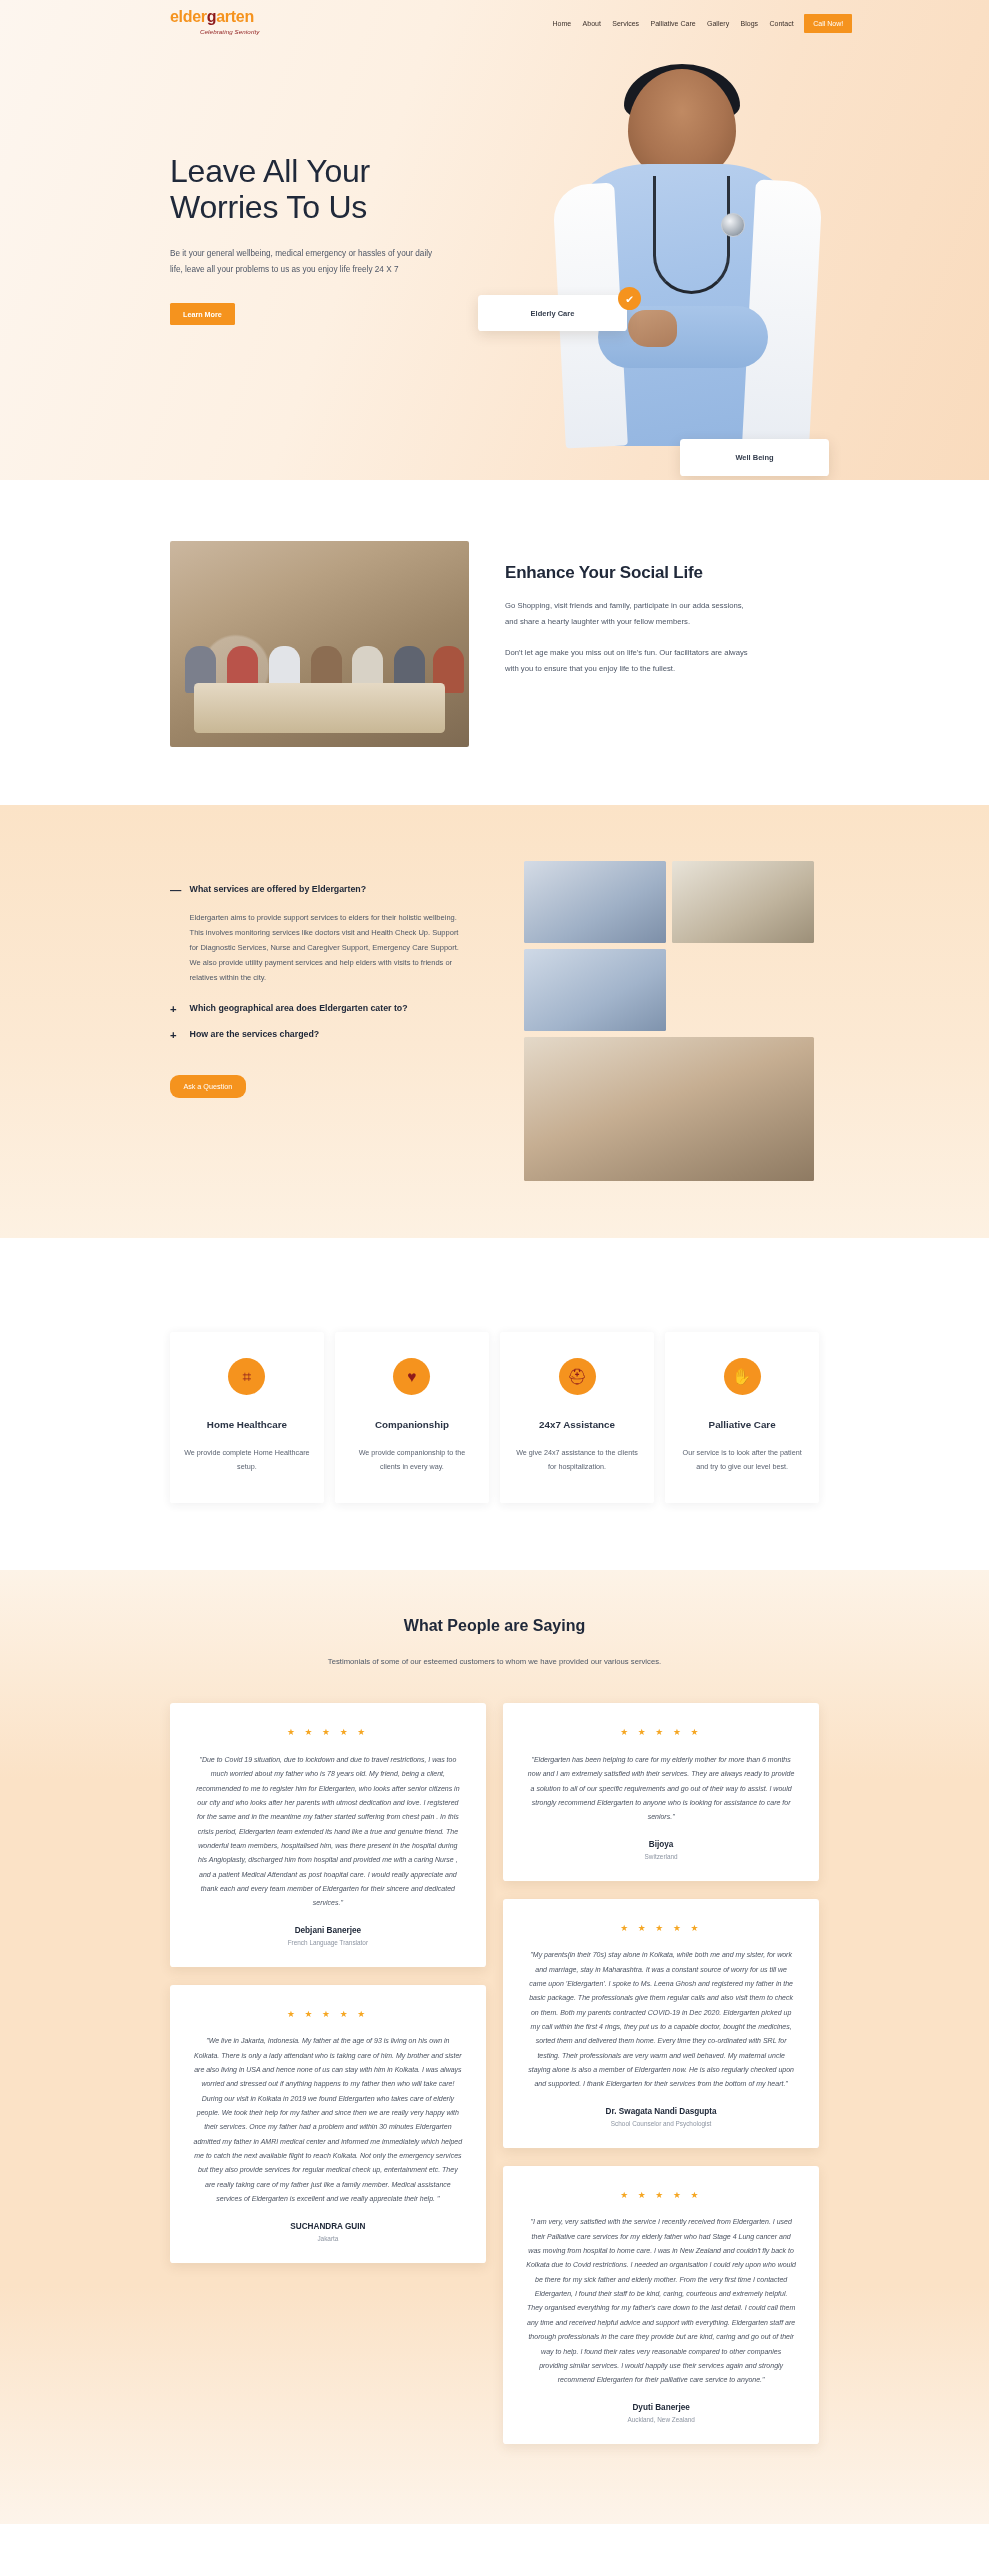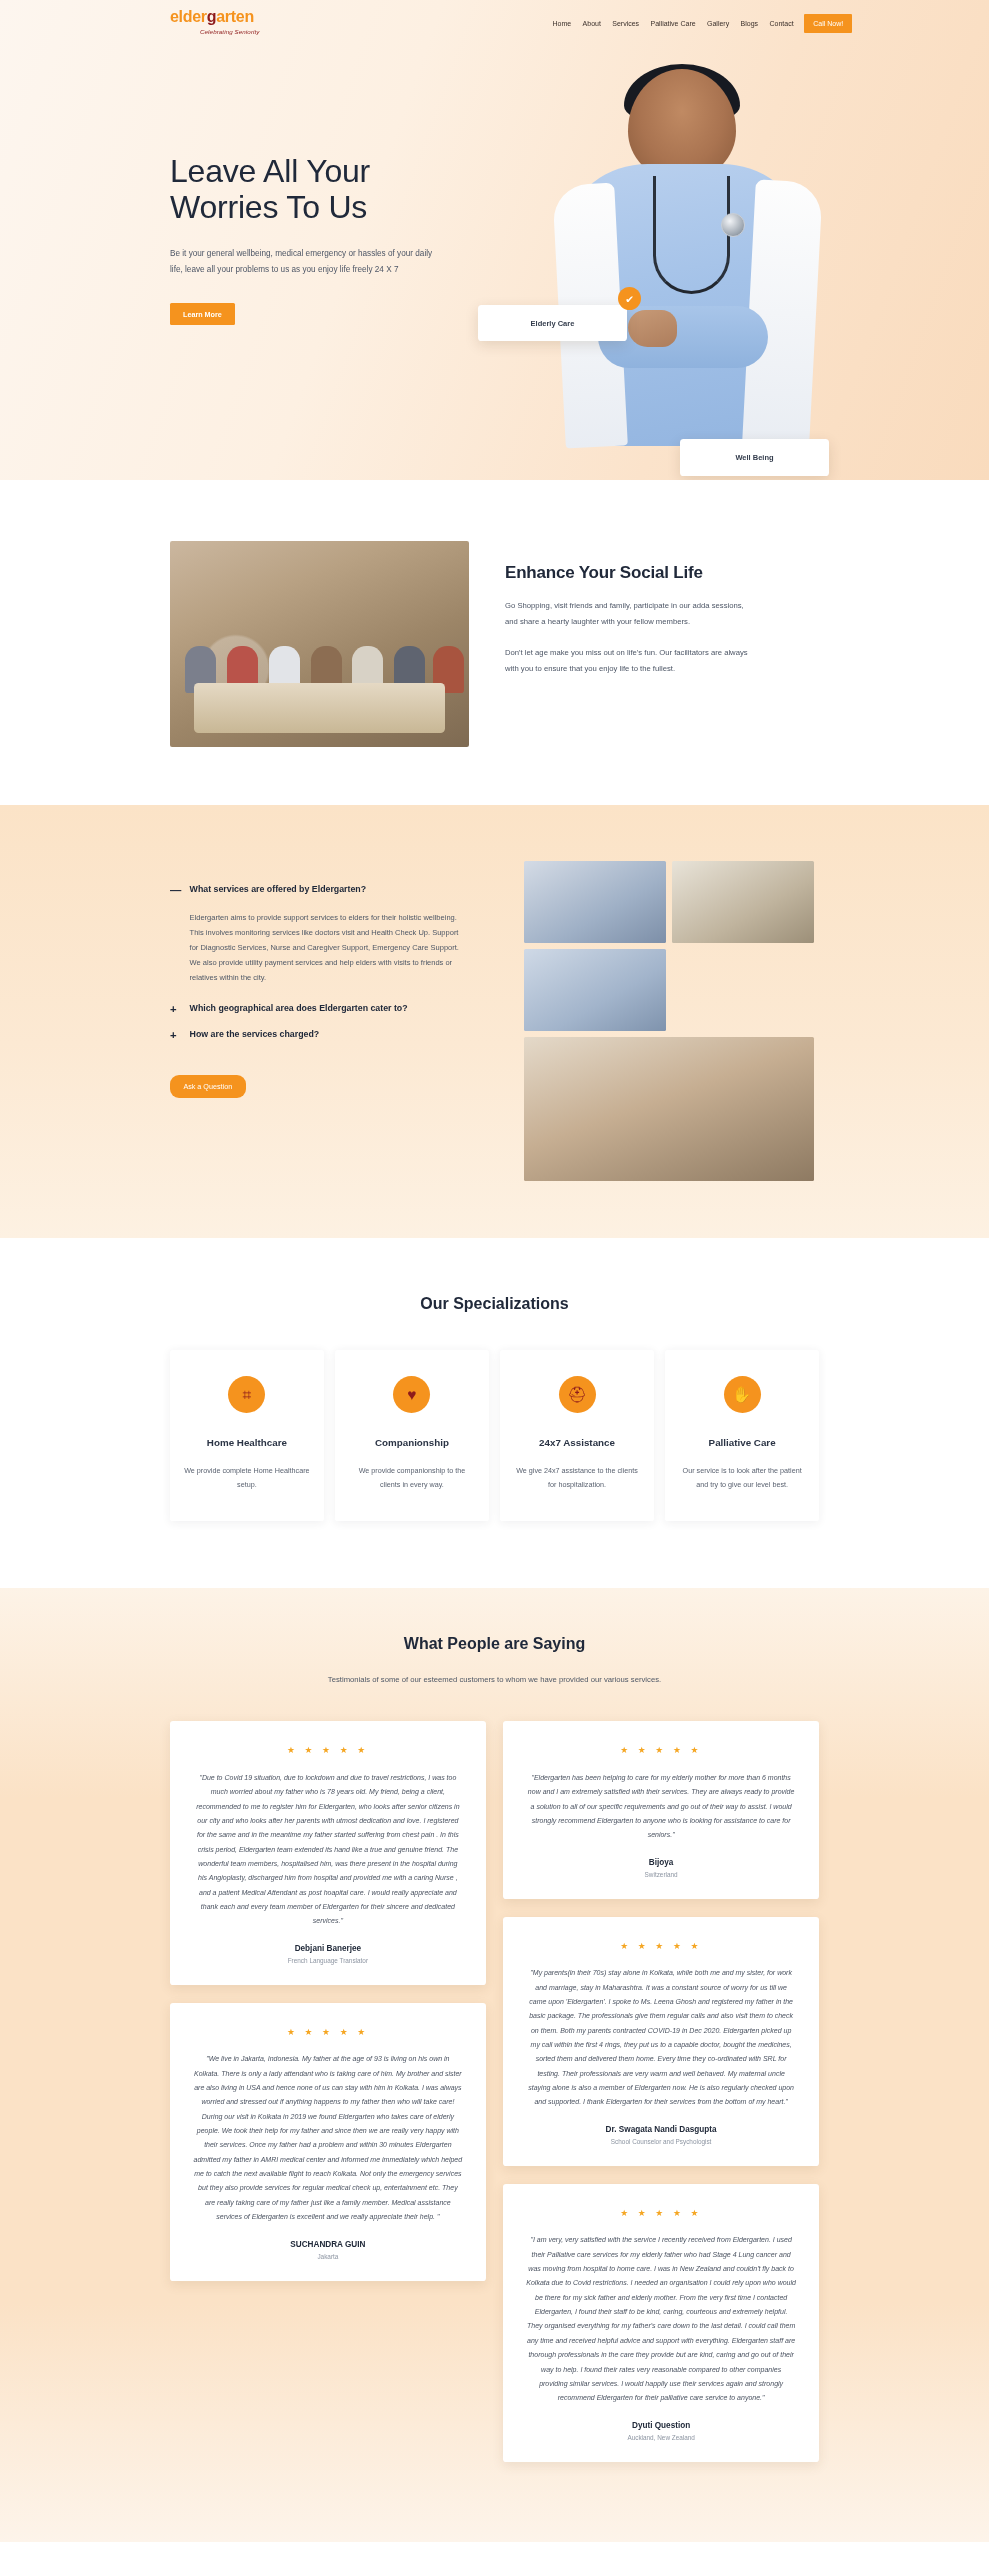--- a/index.html
+++ b/index.html
@@ -111,21 +111,21 @@
     position:absolute; left:170px; top:149px; width:24px; height:24px;
     border-radius:50%; background:radial-gradient(circle at 36% 32%,#f2f4f7,#9aa3ad 70%,#6d757e 100%);
     border:1.5px solid #c9ced5;
   }
   .badge {
     position:absolute; z-index:9; background:#fff; border-radius:3.6px;
     box-shadow:0 4.1px 13.4px rgba(60,40,10,.13);
     display:flex; align-items:center; justify-content:center;
     font-size:7.5px; font-weight:700; color:#343d4d;
   }
-  .badge-1 { left:478px; top:264px; width:149px; height:36px; }
+  .badge-1 { left:478px; top:254px; width:149px; height:36px; }
   .badge-2 { left:680px; top:398px; width:149px; height:37px; }
   .tick {
     position:absolute; width:23px; height:23px; border-radius:50%;
     background:#f5931e; color:#fff; font-size:10.3px; z-index:11;
     display:flex; align-items:center; justify-content:center;
   }
   .tick-1 { left:618px; top:246px; }
 
   
   .social {
@@ -333,21 +333,20 @@
 
     <div class="insight-gallery">
       <div class="ig ig-a"></div>
       <div class="ig ig-b"></div>
       <div class="ig ig-c"></div>
       <div class="ig ig-d"></div>
     </div>
   </section>
 
   <section class="spec">
-    <h2>Our Specializations</h2>
 
     <div class="spec-grid">
       <div class="spec-card">
         <div class="spec-ico">⌗</div>
         <h3>Home Healthcare</h3>
         <p>We provide complete Home Healthcare setup.</p>
       </div>
       <div class="spec-card">
         <div class="spec-ico">♥</div>
         <h3>Companionship</h3>
@@ -396,21 +395,21 @@
         </div>
         <div class="t-card">
           <div class="stars">★ ★ ★ ★ ★</div>
           <div class="t-quote">"My parents(in their 70s) stay alone in Kolkata, while both me and my sister, for work and marriage, stay in Maharashtra. It was a constant source of worry for us till we came upon 'Eldergarten'. I spoke to Ms. Leena Ghosh and registered my father in the basic package. The professionals give them regular calls and also visit them to check on them. Both my parents contracted COVID-19 in Dec 2020. Eldergarten picked up my call within the first 4 rings, they put us to a capable doctor, bought the medicines, sorted them and delivered them home. Every time they co-ordinated with SRL for testing. Their professionals are very warm and well behaved. My maternal uncle staying alone is also a member of Eldergarten now. He is also regularly checked upon and supported. I thank Eldergarten for their services from the bottom of my heart."</div>
           <div class="t-name">Dr. Swagata Nandi Dasgupta</div>
           <div class="t-role">School Counselor and Psychologist</div>
         </div>
         <div class="t-card">
           <div class="stars">★ ★ ★ ★ ★</div>
           <div class="t-quote">"I am very, very satisfied with the service I recently received from Eldergarten. I used their Palliative care services for my elderly father who had Stage 4 Lung cancer and was moving from hospital to home care. I was in New Zealand and couldn't fly back to Kolkata due to Covid restrictions. I needed an organisation I could rely upon who would be there for my sick father and elderly mother. From the very first time I contacted Eldergarten, I found their staff to be kind, caring, courteous and extremely helpful. They organised everything for my father's care down to the last detail. I could call them any time and received helpful advice and support with everything. Eldergarten staff are thorough professionals in the care they provide but are kind, caring and go out of their way to help. I found their rates very reasonable compared to other companies providing similar services. I would happily use their services again and strongly recommend Eldergarten for their palliative care service to anyone."</div>
-          <div class="t-name">Dyuti Question</div>
+          <div class="t-name">Dyuti Banerjee</div>
           <div class="t-role">Auckland, New Zealand</div>
         </div>
       </div>
     </div>
   </section>
 
   <section class="training">
     
     
     

